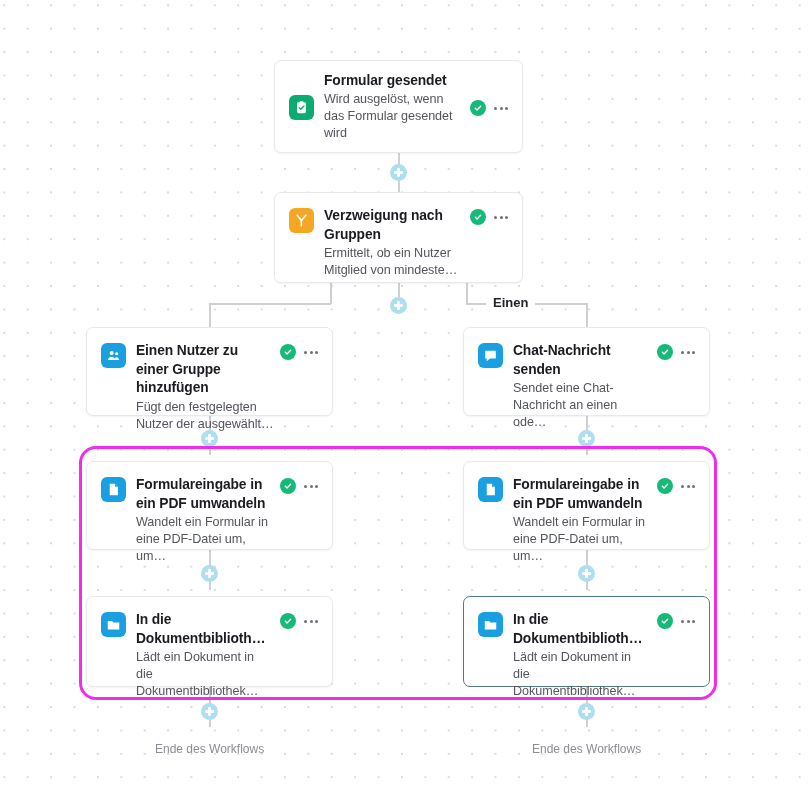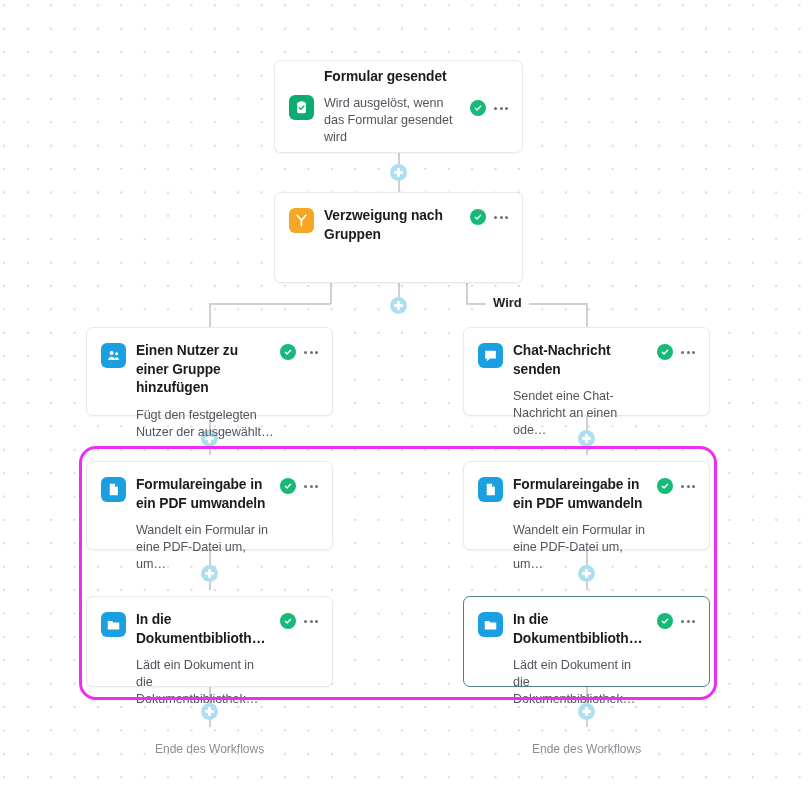--- a/index.html
+++ b/index.html
@@ -121,21 +121,21 @@
     font-weight: bold;
     color: #1b1c21;
     line-height: 18.5px;
     letter-spacing: -0.1px;
   }
 
   .card-desc {
     font-size: 12.6px;
     color: #53555e;
     line-height: 17px;
-    margin-top: 9px;
+    margin-top: 1px;
     letter-spacing: -0.05px;
   }
 
   .card-actions {
     flex: 0 0 auto;
     display: flex;
     align-items: center;
     gap: 8px;
     margin-top: 2px;
     margin-left: 4px;
@@ -195,21 +195,21 @@
 
   <div class="conn v" style="left:209px; top:415px; height:40px;"></div>
   <div class="conn v" style="left:209px; top:550px; height:40px;"></div>
   <div class="conn v" style="left:209px; top:687px; height:40px;"></div>
 
   <div class="conn v" style="left:586px; top:415px; height:40px;"></div>
   <div class="conn v" style="left:586px; top:550px; height:40px;"></div>
   <div class="conn v" style="left:586px; top:687px; height:40px;"></div>
 
   <div class="branch-label" style="left:272px; top:295px;margin-top:40px;">Ja</div>
-  <div class="branch-label" style="left:486px; top:295px;">Wird</div>
+  <div class="branch-label" style="left:486px; top:295px;">Einen</div>
 
   <div class="plus-btn" style="left:390px; top:164px;"></div>
   <div class="plus-btn" style="left:390px; top:297px;"></div>
   <div class="plus-btn" style="left:201px; top:430px;"></div>
   <div class="plus-btn" style="left:578px; top:430px;"></div>
   <div class="plus-btn" style="left:201px; top:565px;"></div>
   <div class="plus-btn" style="left:578px; top:565px;"></div>
   <div class="plus-btn" style="left:201px; top:703px;"></div>
   <div class="plus-btn" style="left:578px; top:703px;"></div>
 
@@ -241,20 +241,21 @@
 
   <div class="card" style="left:274px; top:192px; width:249px; height:91px;">
     <div class="card-icon" style="background-color:#f5a623;">
       <svg width="15" height="15" viewBox="0 0 24 24" fill="none">
         <path d="M5 3.5L11.8 11.5V20.5" stroke="#ffffff" stroke-width="2.6" stroke-linecap="round" stroke-linejoin="round"></path>
         <path d="M19 3.5L12.2 11.5" stroke="#ffffff" stroke-width="2.6" stroke-linecap="round" stroke-linejoin="round"></path>
       </svg>
     </div>
     <div class="card-body">
       <div class="card-title">Verzweigung nach Gruppen</div>
+      <div class="card-desc">Ermittelt, ob ein Nutzer Mitglied von mindeste…</div>
     </div>
     <div class="card-actions">
       <div class="status-check">
         <svg width="10" height="10" viewBox="0 0 24 24">
           <path d="M5.5 12.5l4.2 4.2 8.6-9" stroke="#ffffff" stroke-width="3.2" stroke-linecap="round" stroke-linejoin="round" fill="none"></path>
         </svg>
       </div>
       <div class="kebab">
         <i></i>
           <i></i>

